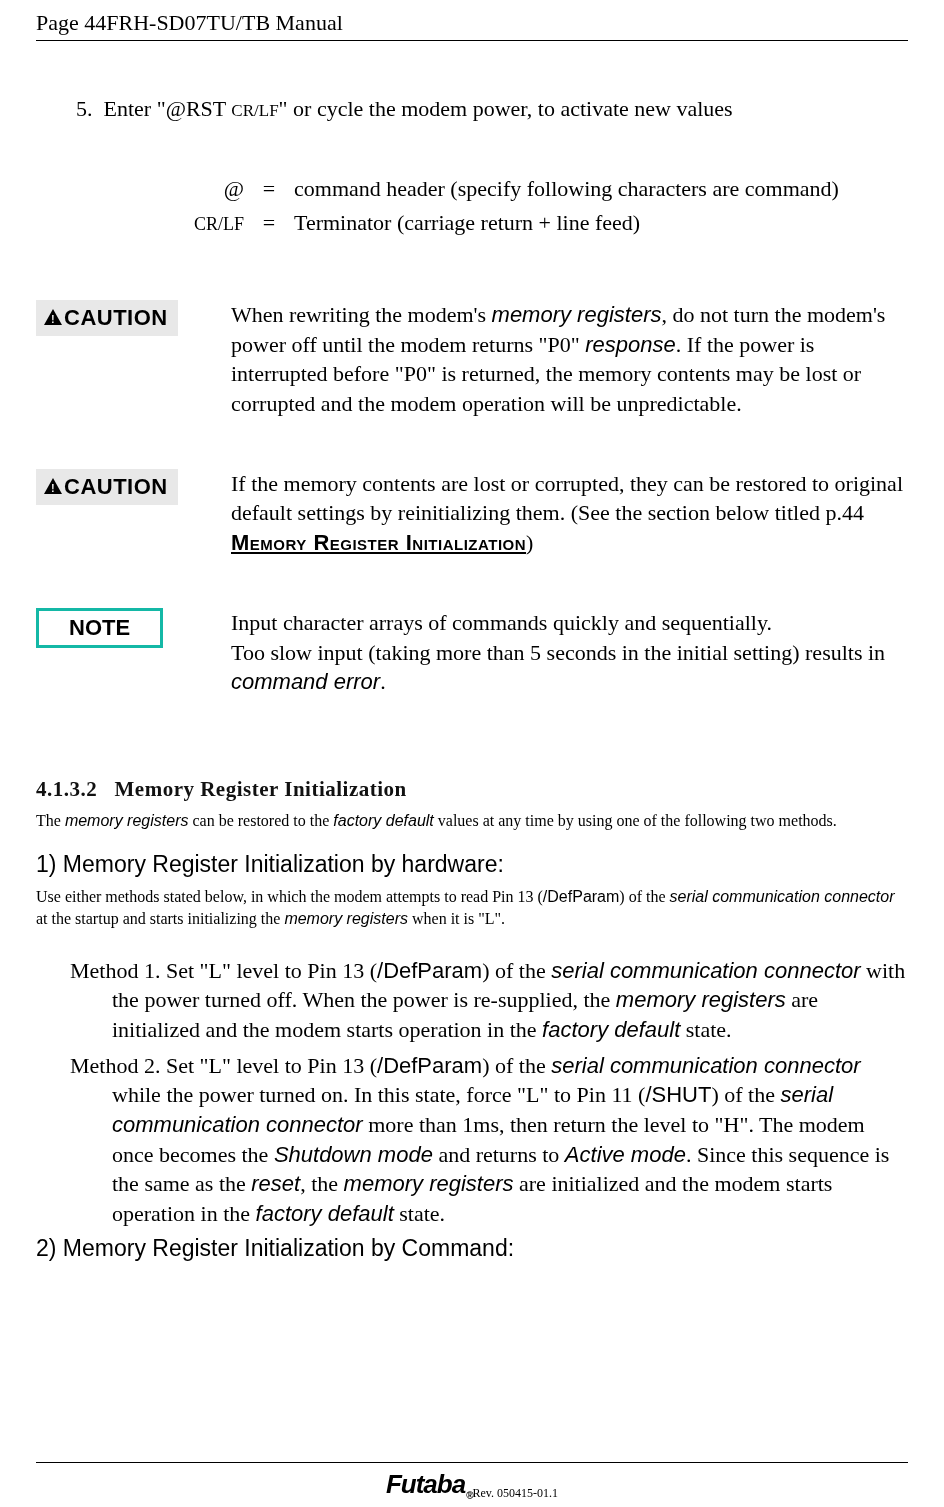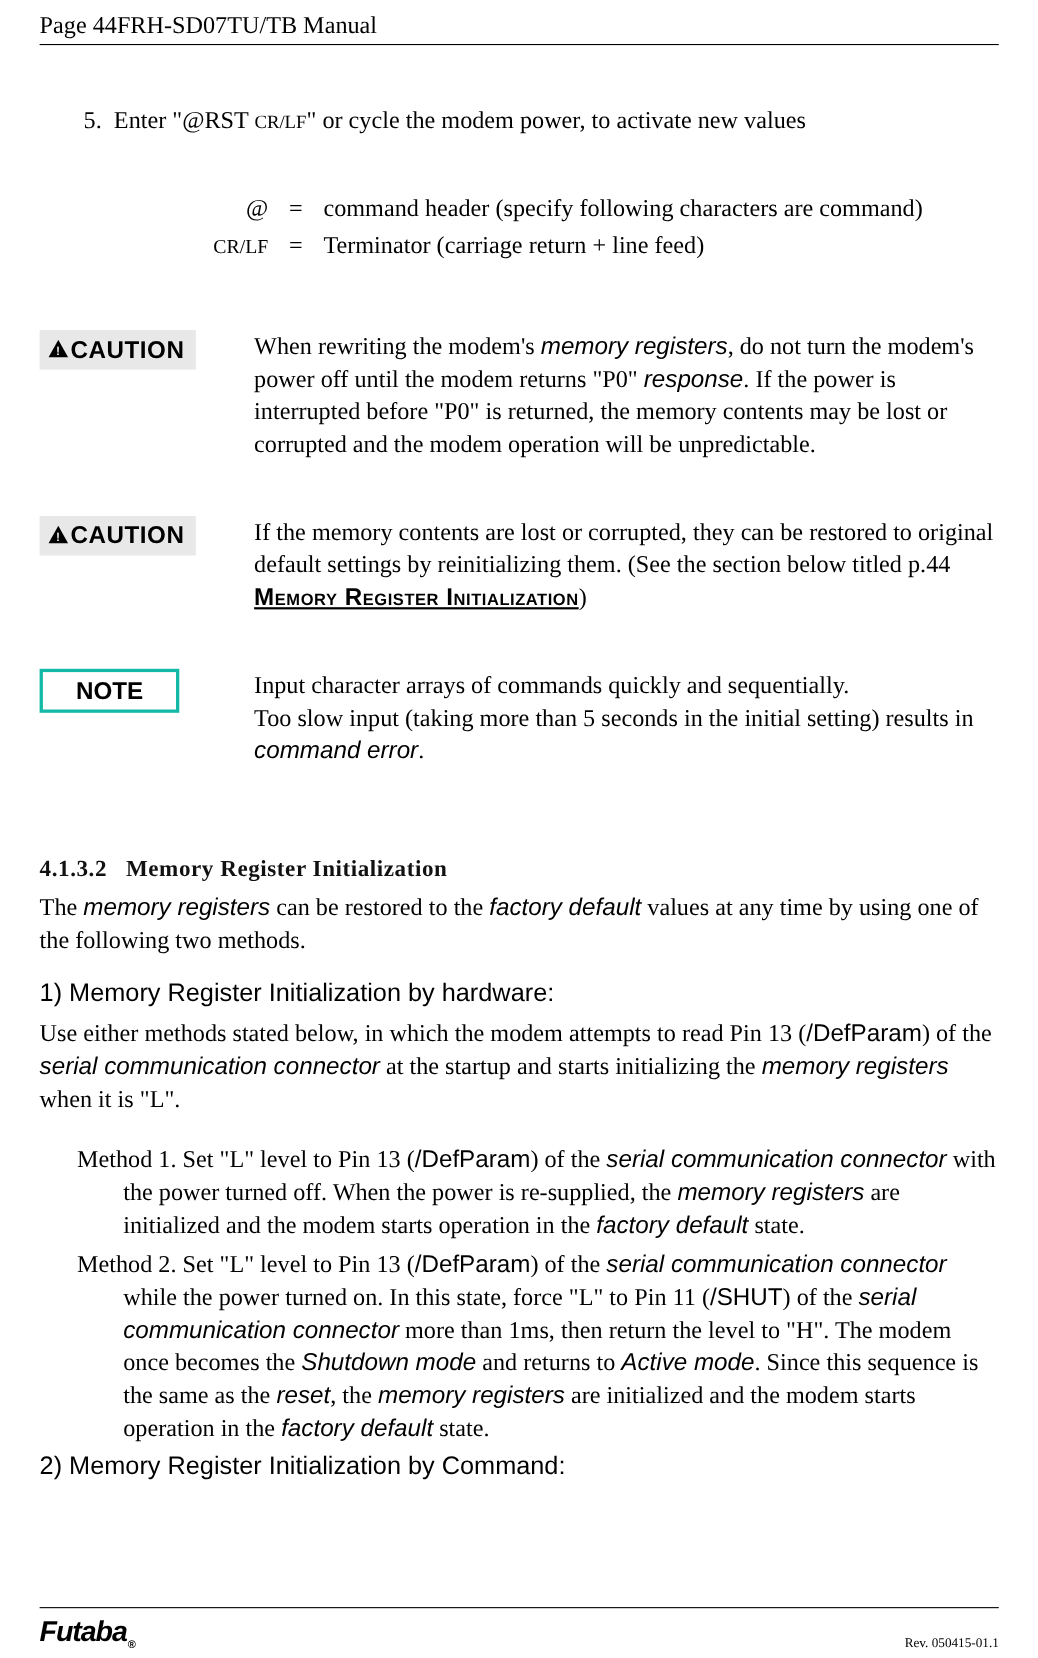--- a/index.html
+++ b/index.html
@@ -96,21 +96,21 @@
   }
   .sec-head {
     font-family: Liberation Serif, serif;
     font-weight: bold;
     font-size: 21px;
     letter-spacing: 0.5px;
     color: #111;
     margin: 80px 0 8px 0;
   }
   .para {
-    font-size: 22px;
+    font-size: 16px;
     line-height: 1.35;
     margin: 0 0 10px 0;
   }
   .subhead {
     font-family: Arial, Helvetica, sans-serif;
     font-size: 23px;
     margin: 20px 0 8px 0;
   }
   .method-block {
     margin-left: 34px;
@@ -121,21 +121,21 @@
     margin-bottom: 6px;
     text-indent: -42px;
     padding-left: 42px;
   }
   .italic { font-style: italic; }
   .arial { font-family: Arial, Helvetica, sans-serif; }
   .smallcaps { font-variant: small-caps; letter-spacing: 0.5px; }
   .underline { text-decoration: underline; }
   .footer {
     display: flex;
-    justify-content: space-between;
+    justify-content: center;
     align-items: flex-end;
     margin-top: 40px;
     border-top: 1px solid #000;
     padding-top: 6px;
     padding-bottom: 6px;
   }
   .brand {
     font-family: Arial, Helvetica, sans-serif;
     font-weight: 900;
     font-style: italic;

